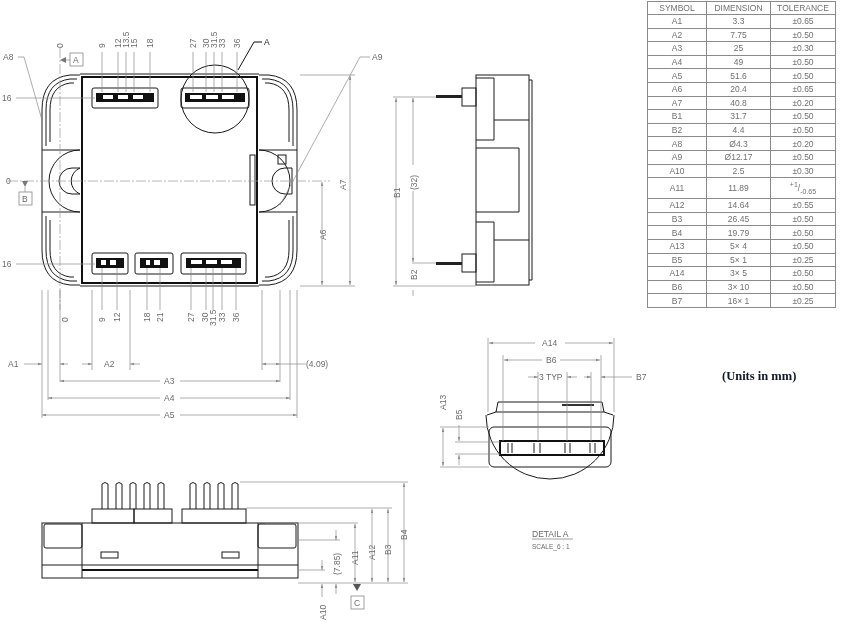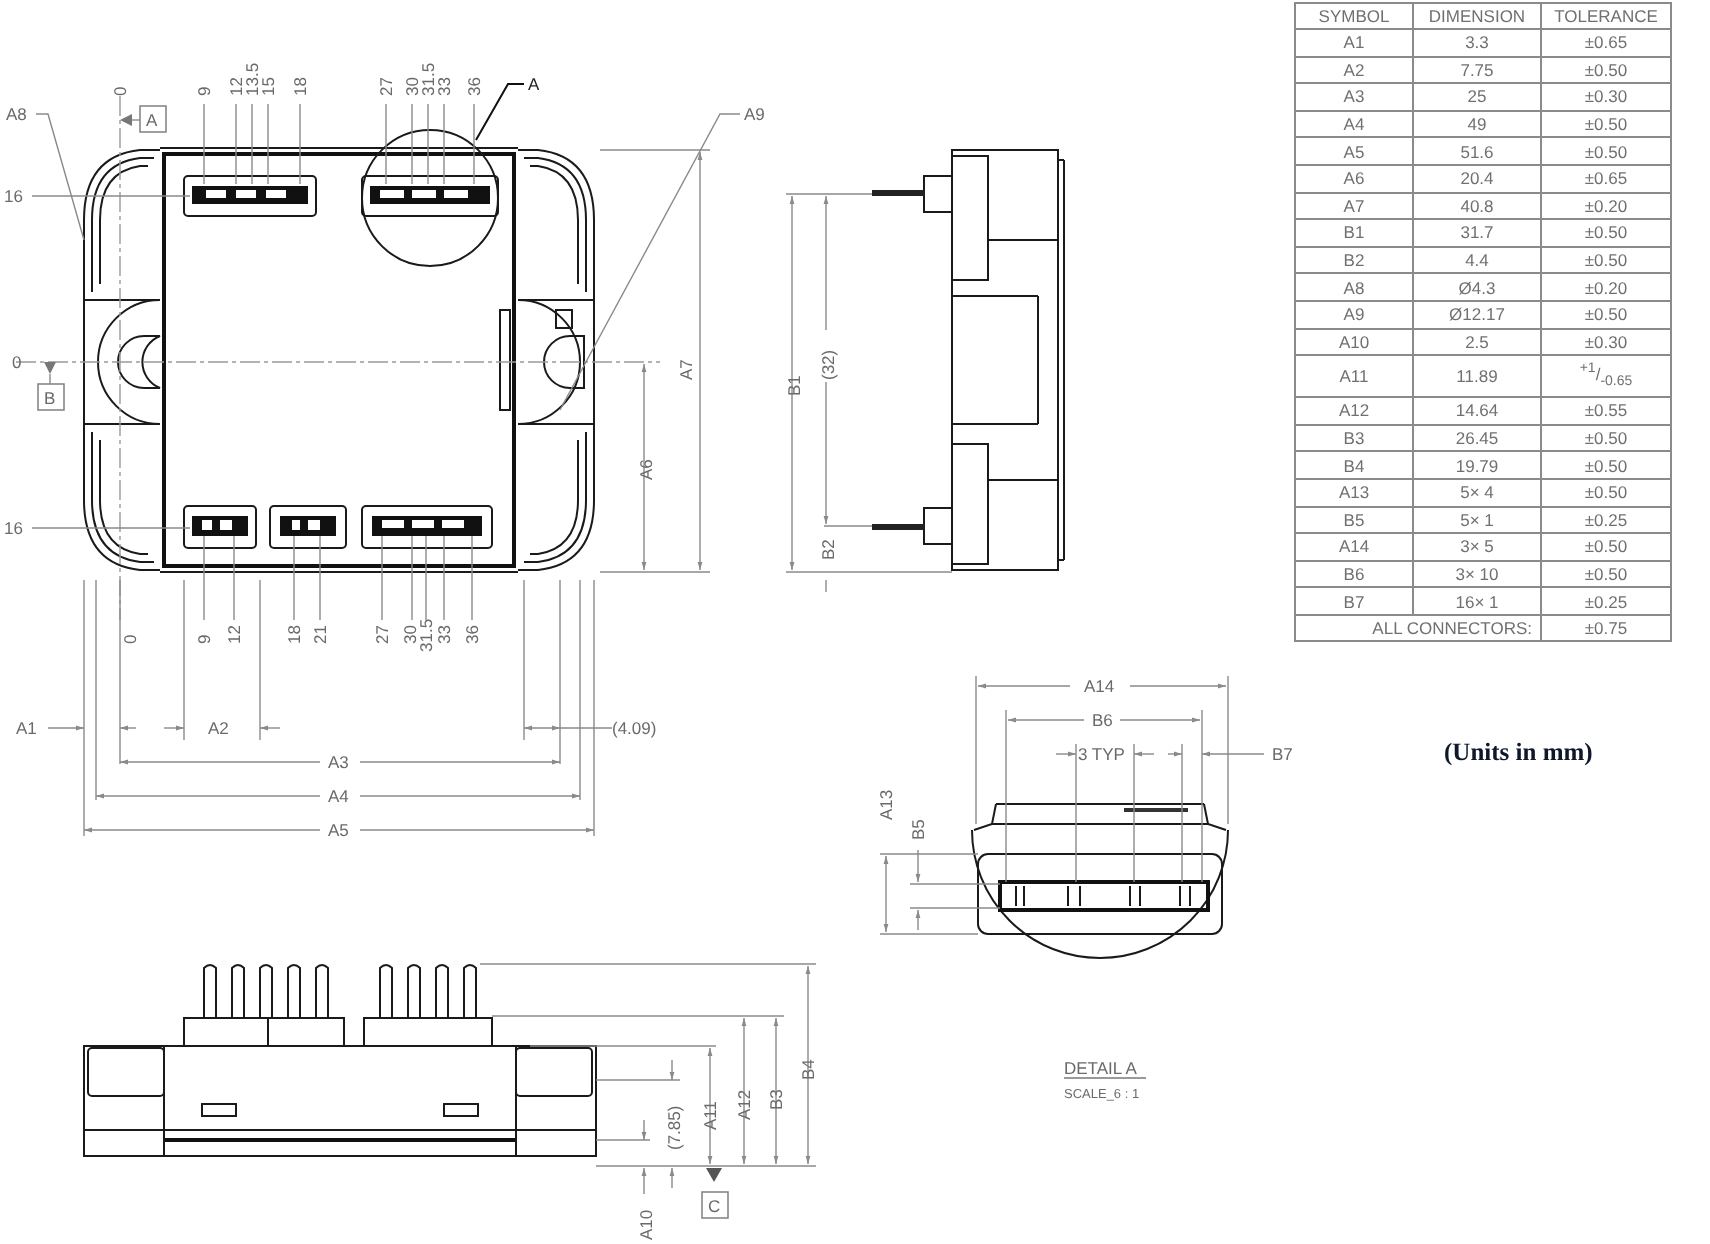--- a/index.html
+++ b/index.html
@@ -448,20 +448,16 @@
     <tr>
         <td>B6</td>
         <td>3× 10</td>
         <td>±0.50</td>
       </tr>
     <tr>
         <td>B7</td>
         <td>16× 1</td>
         <td>±0.25</td>
       </tr>
-    <tr>
-        <td colspan="2" style="text-align:right;padding-right:4px">ALL CONNECTORS:</td>
-        <td>±0.75</td>
-      </tr>
   </tbody>
 </table>
 
 <div class="units">(Units in mm)</div>
 
 </body></html>

